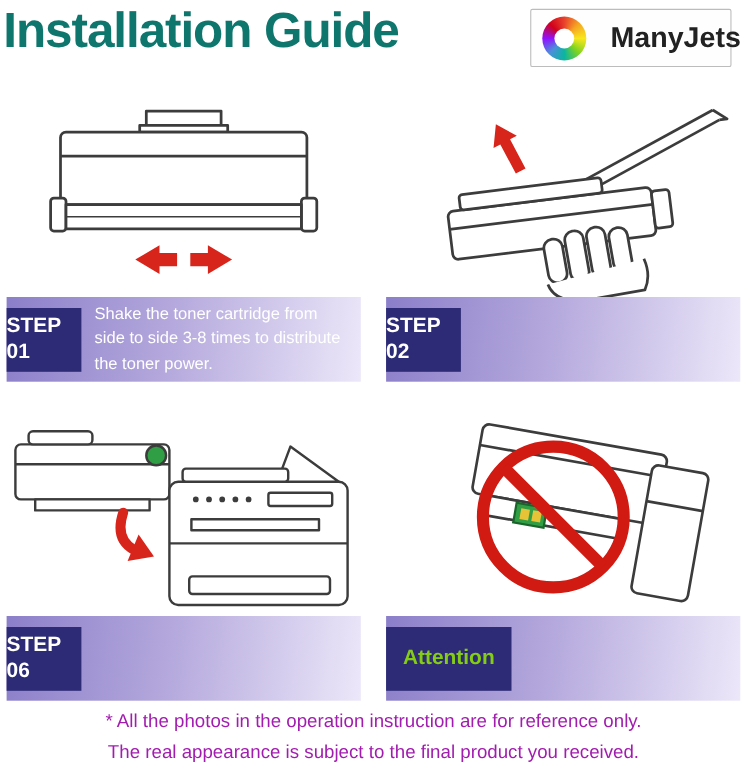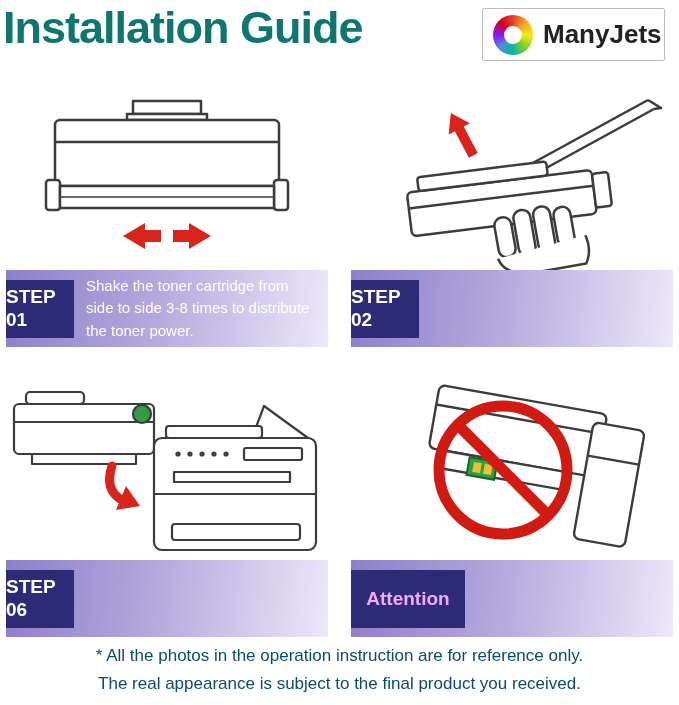--- a/index.html
+++ b/index.html
@@ -16,21 +16,21 @@
     position: absolute; right: 14px; top: 8px; width: 183px; height: 53px;
     border: 1px solid #bcbcbc; background: #fefefe; border-radius: 2px;
     display: flex; align-items: center; gap: 10px; padding-left: 10px;
   }
   .logo-swirl {
     width: 40px; height: 40px; border-radius: 50%;
     background: conic-gradient(#e8412c, #f5a623, #f8e71c, #7ed321, #0bb5a0, #4a90d9, #9013fe, #d0021b, #e8412c);
     position: relative; flex: 0 0 auto;
   }
   .logo-swirl::after { content: ""; position: absolute; inset: 11px; background: #ffffff; border-radius: 50%; }
-  .logo-text { font-size: 26px; font-weight: bold; color: #222222; }
+  .logo-text { font-size: 26px; font-weight: bold; color: #222222; margin-left: 12px; }
 
   
   .panel { position: absolute; width: 322px; height: 263px; background: #ffffff; }
   .panel.p1 { left: 6px;   top: 84px; }
   .panel.p2 { left: 351px; top: 84px; }
   .panel.p3 { left: 6px;   top: 374px; }
   .panel.p4 { left: 351px; top: 374px; }
   .illus { position: absolute; left: 0; top: 0; width: 322px; height: 186px; }
   .illus svg { display: block; width: 100%; height: 100%; }
 
@@ -38,31 +38,31 @@
     position: absolute; left: 0; bottom: 0; width: 322px; height: 77px;
     background: linear-gradient(97deg, #8c7fca 0%, #b3a7dc 45%, #ece7f9 100%);
     display: flex; align-items: center;
   }
   .step-box {
     width: 68px; min-height: 58px; background: #2d2b75; color: #ffffff;
     display: flex; flex-direction: column; justify-content: center;
     font-weight: bold; font-size: 19px; line-height: 1.2; flex: 0 0 auto;
   }
   .attention-box {
-    width: 114px; height: 58px; background: #2d2b75; color: #f0abfc;
+    width: 114px; height: 58px; background: #2d2b75; color: #84cc16;
     display: flex; align-items: center; justify-content: center;
     font-weight: bold; font-size: 19px; flex: 0 0 auto;
   }
   .step-text {
     color: #ffffff; font-size: 15px; line-height: 1.5;
     margin-left: 12px; width: 232px;
   }
 
   
-  .footer-line { position: absolute; left: 0; width: 679px; text-align: center; color: #0c4a6e; font-size: 17px; }
+  .footer-line { position: absolute; left: 0; width: 679px; text-align: center; color: #a21caf; font-size: 17px; }
   .footer-line.l1 { top: 646px; }
   .footer-line.l2 { top: 674px; }
 </style>
 </head>
 <body>
 
 <div class="page">
 
   <div class="page-title">Installation Guide</div>
   <div class="logo-box">

